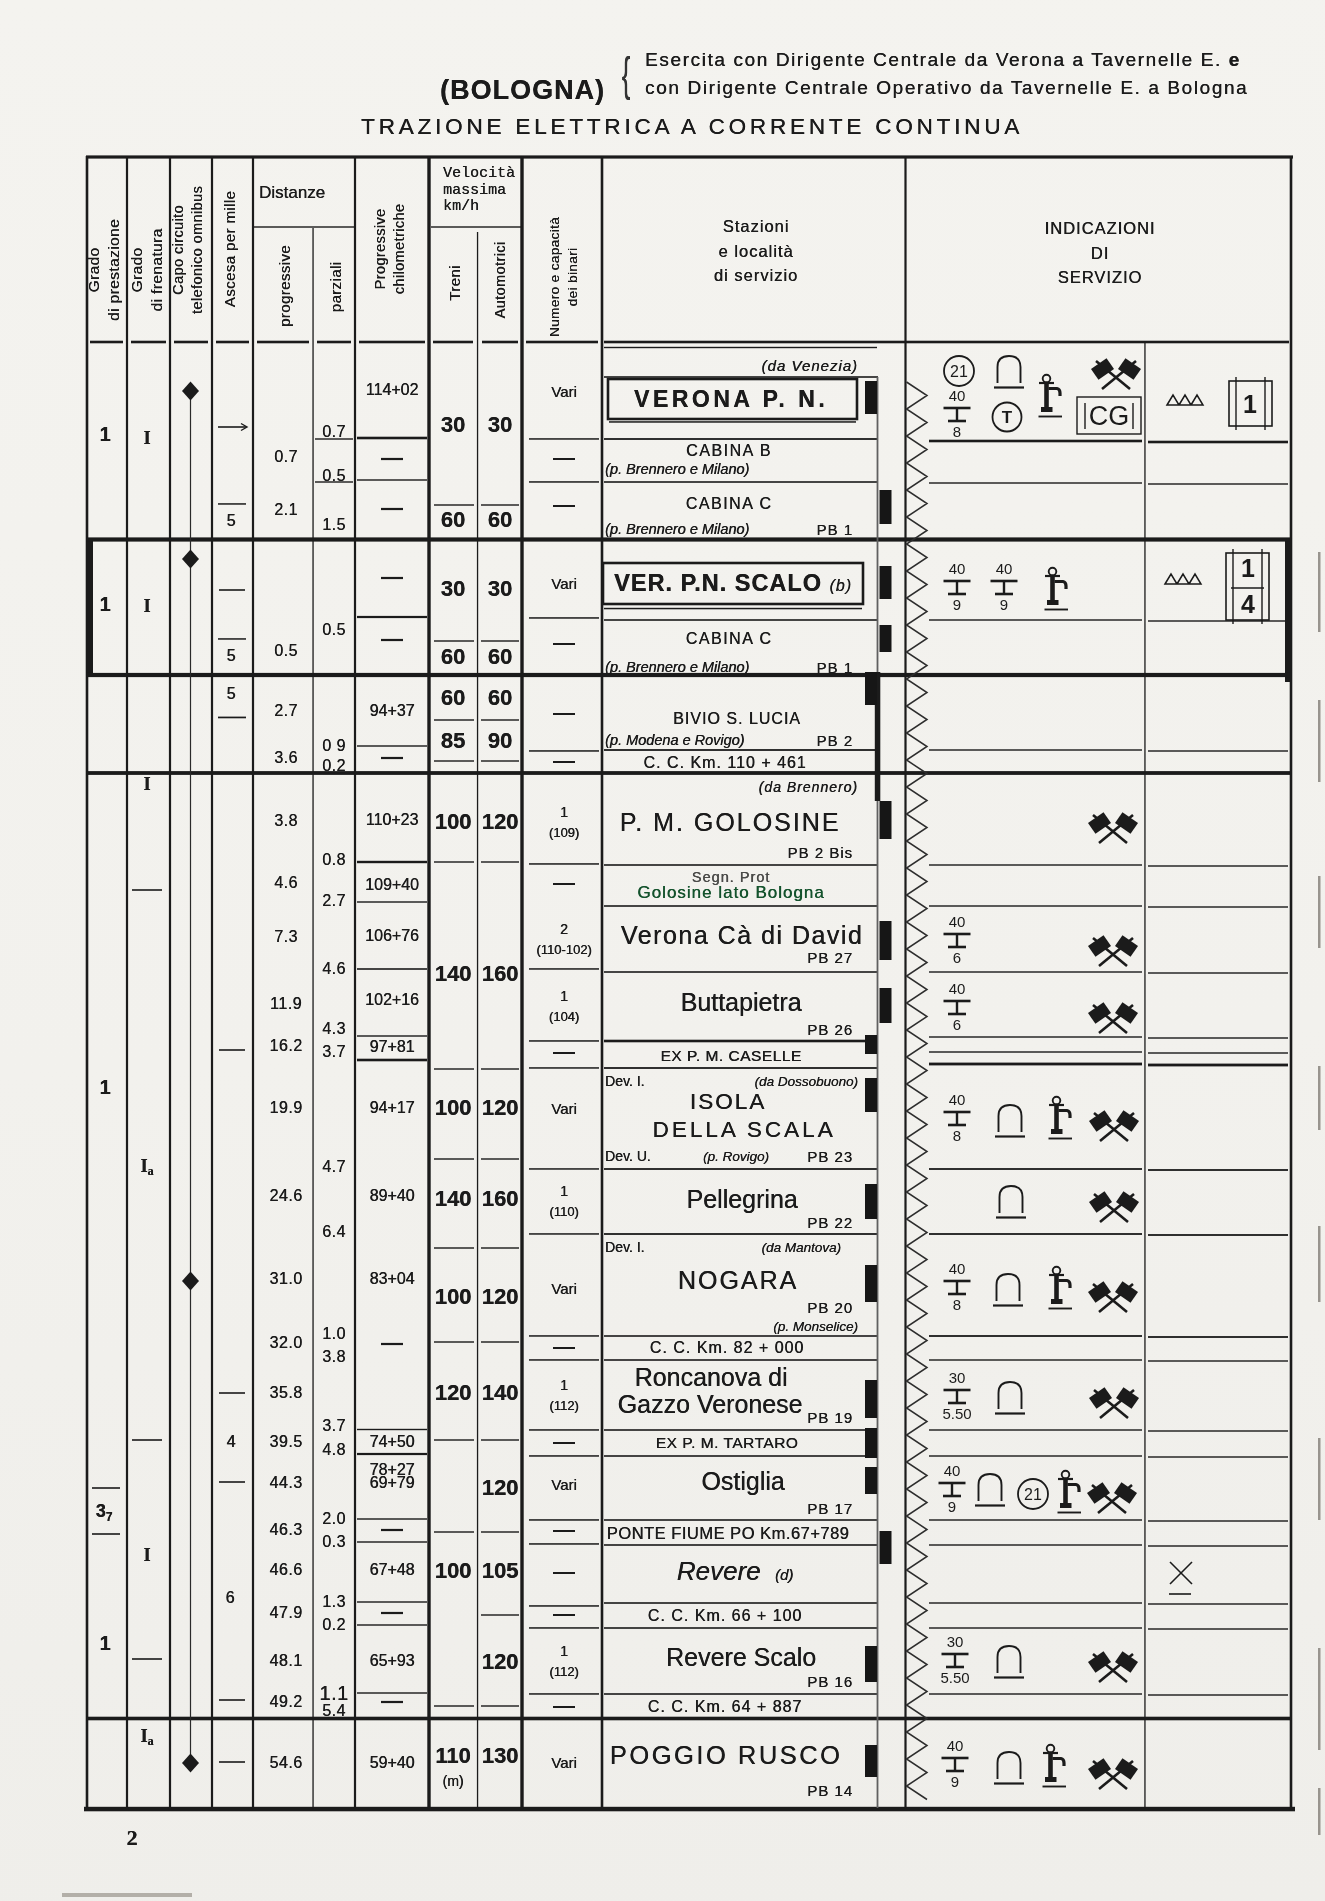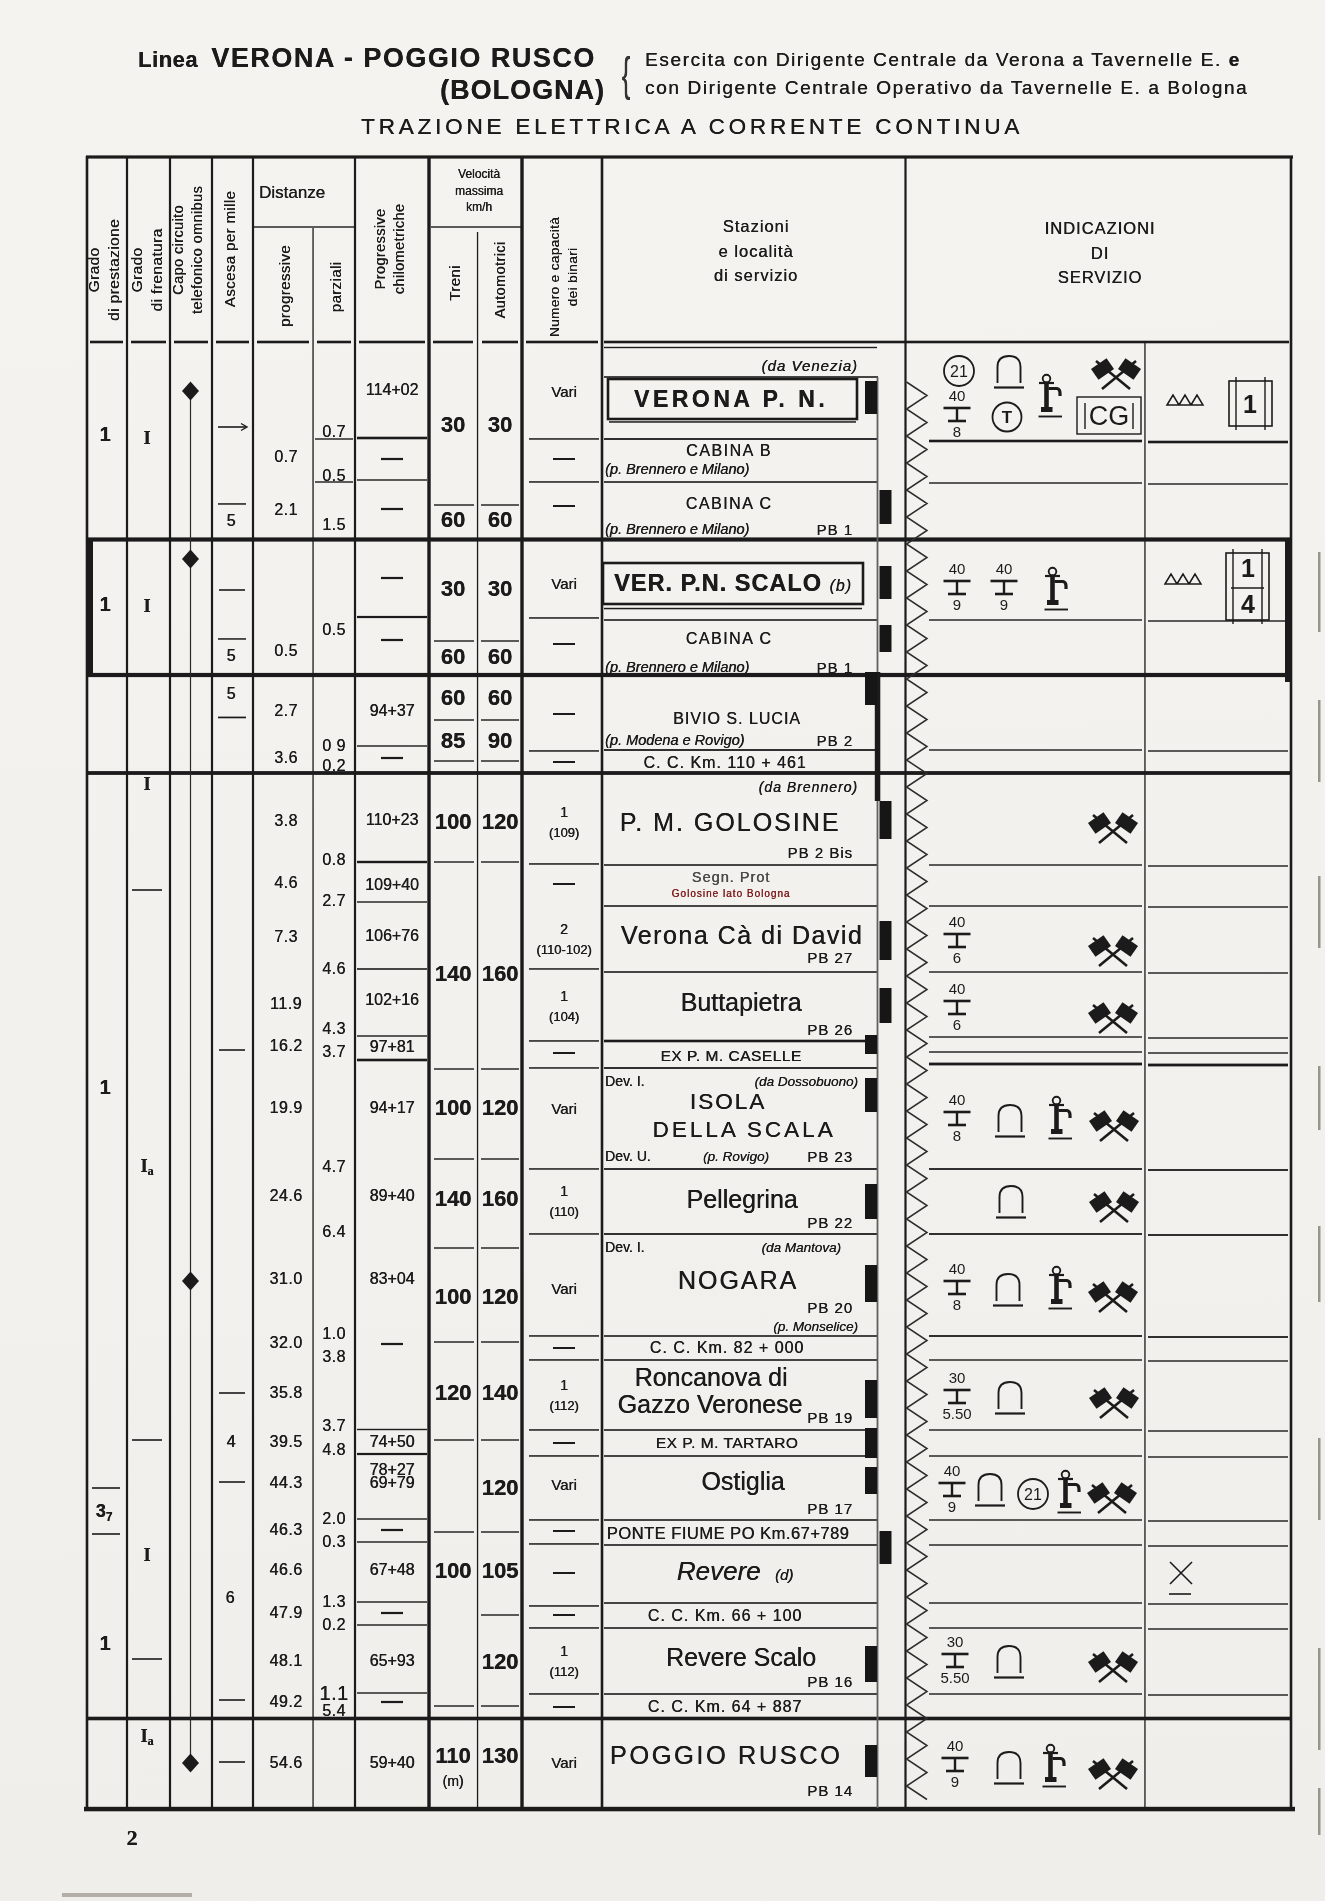--- a/index.html
+++ b/index.html
@@ -2,21 +2,20 @@
 <html><head><meta charset="utf-8">
 <style>
 html,body{margin:0;padding:0;}
 body{width:1325px;height:1901px;background:linear-gradient(178deg,#f4f3ef 0%,#f2f1ed 55%,#efeeea 100%);font-family:"Liberation Sans",sans-serif;color:#1b1b1b;overflow:hidden;}
 #page{position:absolute;left:0;top:0;width:1325px;height:1901px;}
 .t{position:absolute;white-space:nowrap;text-shadow:0.35px 0 0 currentColor;}
 svg text{font-family:"Liberation Sans",sans-serif;}
 </style></head><body>
 <div id="page">
 
-<div class="t" style="left:138px;top:58px;font-size:27px;transform:translateY(-50%);font-weight:700;letter-spacing:1.5px;"><span style="font-size:22px;letter-spacing:0.5px;">Linea&nbsp;&nbsp;</span>VERONA - POGGIO RUSCO</div>
 
 <div class="t" style="right:720px;top:90px;font-size:27px;transform:translateY(-50%);font-weight:700;letter-spacing:1px;">(BOLOGNA)</div>
 
 <div class="t" style="left:626px;top:74px;font-size:46px;transform:translate(-50%,-50%);transform:translate(-50%,-50%) scaleX(0.55);color:#333;">{</div>
 
 <div class="t" style="left:645px;top:60px;font-size:19px;transform:translateY(-50%);letter-spacing:1.6px;">Esercita con Dirigente Centrale da Verona a Tavernelle E. <b>e</b></div>
 
 <div class="t" style="left:645px;top:88px;font-size:19px;transform:translateY(-50%);letter-spacing:1.6px;">con Dirigente Centrale Operativo da Tavernelle E. a Bologna</div>
 
 <div class="t" style="left:692px;top:127px;font-size:22.5px;transform:translate(-50%,-50%);letter-spacing:3.8px;">TRAZIONE ELETTRICA A CORRENTE CONTINUA</div>
@@ -30,21 +29,21 @@
 <div class="t" style="left:229px;top:249px;font-size:15px;line-height:21px;letter-spacing:0.4px;text-align:center;transform:translate(-50%,-50%) rotate(-90deg);">Ascesa per mille</div>
 
 <div class="t" style="left:292px;top:193px;font-size:17px;transform:translate(-50%,-50%);">Distanze</div>
 
 <div class="t" style="left:284px;top:286px;font-size:15px;line-height:21px;letter-spacing:0.4px;text-align:center;transform:translate(-50%,-50%) rotate(-90deg);">progressive</div>
 
 <div class="t" style="left:335px;top:287px;font-size:15px;line-height:21px;letter-spacing:0.4px;text-align:center;transform:translate(-50%,-50%) rotate(-90deg);">parziali</div>
 
 <div class="t" style="left:390px;top:249px;font-size:14.5px;line-height:19px;letter-spacing:0.4px;text-align:center;transform:translate(-50%,-50%) rotate(-90deg);">Progressive<br>chilometriche</div>
 
-<div class="t" style="left:479px;top:191px;font-size:12px;transform:translate(-50%,-50%);text-align:center;line-height:16.5px;">Velocità<br>massima<br>km/h</div>
+<div class="t" style="left:479px;top:191px;font-size:15px;transform:translate(-50%,-50%);line-height:16.5px;font-family:Liberation Mono, monospace;">Velocità<br>massima<br>km/h</div>
 
 <div class="t" style="left:454px;top:283px;font-size:15px;line-height:21px;letter-spacing:0.4px;text-align:center;transform:translate(-50%,-50%) rotate(-90deg);">Treni</div>
 
 <div class="t" style="left:500px;top:280px;font-size:14.5px;line-height:21px;letter-spacing:0.4px;text-align:center;transform:translate(-50%,-50%) rotate(-90deg);">Automotrici</div>
 
 <div class="t" style="left:564px;top:277px;font-size:13.5px;line-height:18px;letter-spacing:0.4px;text-align:center;transform:translate(-50%,-50%) rotate(-90deg);">Numero e capacità<br>dei binari</div>
 
 <div class="t" style="left:756px;top:251px;font-size:16.5px;transform:translate(-50%,-50%);letter-spacing:1px;text-align:center;line-height:24.5px;">Stazioni<br>e località<br>di servizio</div>
 
 <div class="t" style="left:1100px;top:253px;font-size:16.5px;transform:translate(-50%,-50%);letter-spacing:1px;text-align:center;line-height:24.5px;">INDICAZIONI<br>DI<br>SERVIZIO</div>
@@ -1107,21 +1106,21 @@
 <div class="t" style="left:725px;top:763px;font-size:16px;transform:translate(-50%,-50%);letter-spacing:1px;">C. C.  Km.  110 + 461</div>
 
 <div class="t" style="right:467px;top:787px;font-size:14px;transform:translateY(-50%);font-style:italic;letter-spacing:1px;">(da Brennero)</div>
 
 <div class="t" style="left:730px;top:822px;font-size:25px;transform:translate(-50%,-50%);letter-spacing:2px;">P.  M.  GOLOSINE</div>
 
 <div class="t" style="right:472px;top:852px;font-size:15px;transform:translateY(-50%);letter-spacing:1px;">PB 2 Bis</div>
 
 <div class="t" style="left:731px;top:877px;font-size:14.5px;transform:translate(-50%,-50%);letter-spacing:1px;color:#4a4a48;">Segn.  Prot</div>
 
-<div class="t" style="left:731px;top:893px;font-size:10px;transform:translate(-50%,-50%);letter-spacing:1px;color:#7f1d1d;">Golosine lato Bologna</div>
+<div class="t" style="left:731px;top:893px;font-size:17px;transform:translate(-50%,-50%);letter-spacing:1px;color:#14532d;">Golosine lato Bologna</div>
 
 <div class="t" style="left:742px;top:935px;font-size:25px;transform:translate(-50%,-50%);letter-spacing:1.5px;">Verona Cà di David</div>
 
 <div class="t" style="right:472px;top:957px;font-size:15px;transform:translateY(-50%);letter-spacing:1px;">PB 27</div>
 
 <div class="t" style="left:741px;top:1002px;font-size:25px;transform:translate(-50%,-50%);">Buttapietra</div>
 
 <div class="t" style="right:472px;top:1029px;font-size:15px;transform:translateY(-50%);letter-spacing:1px;">PB 26</div>
 
 <div class="t" style="left:731px;top:1056px;font-size:15.5px;transform:translate(-50%,-50%);letter-spacing:0.5px;">EX  P.  M.  CASELLE</div>

